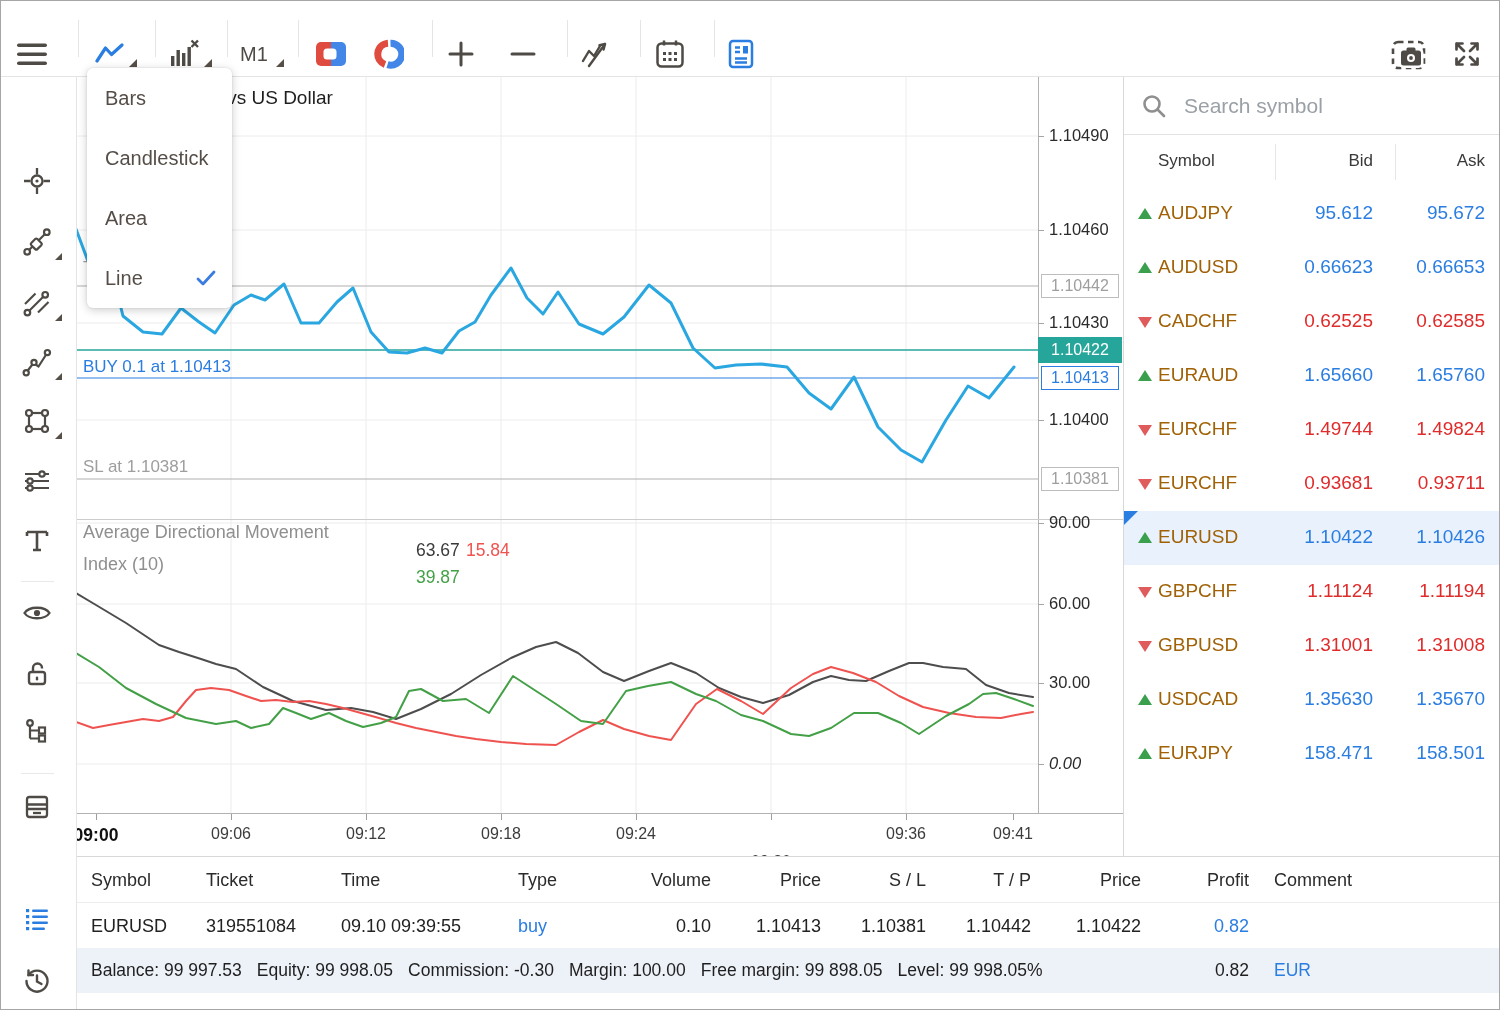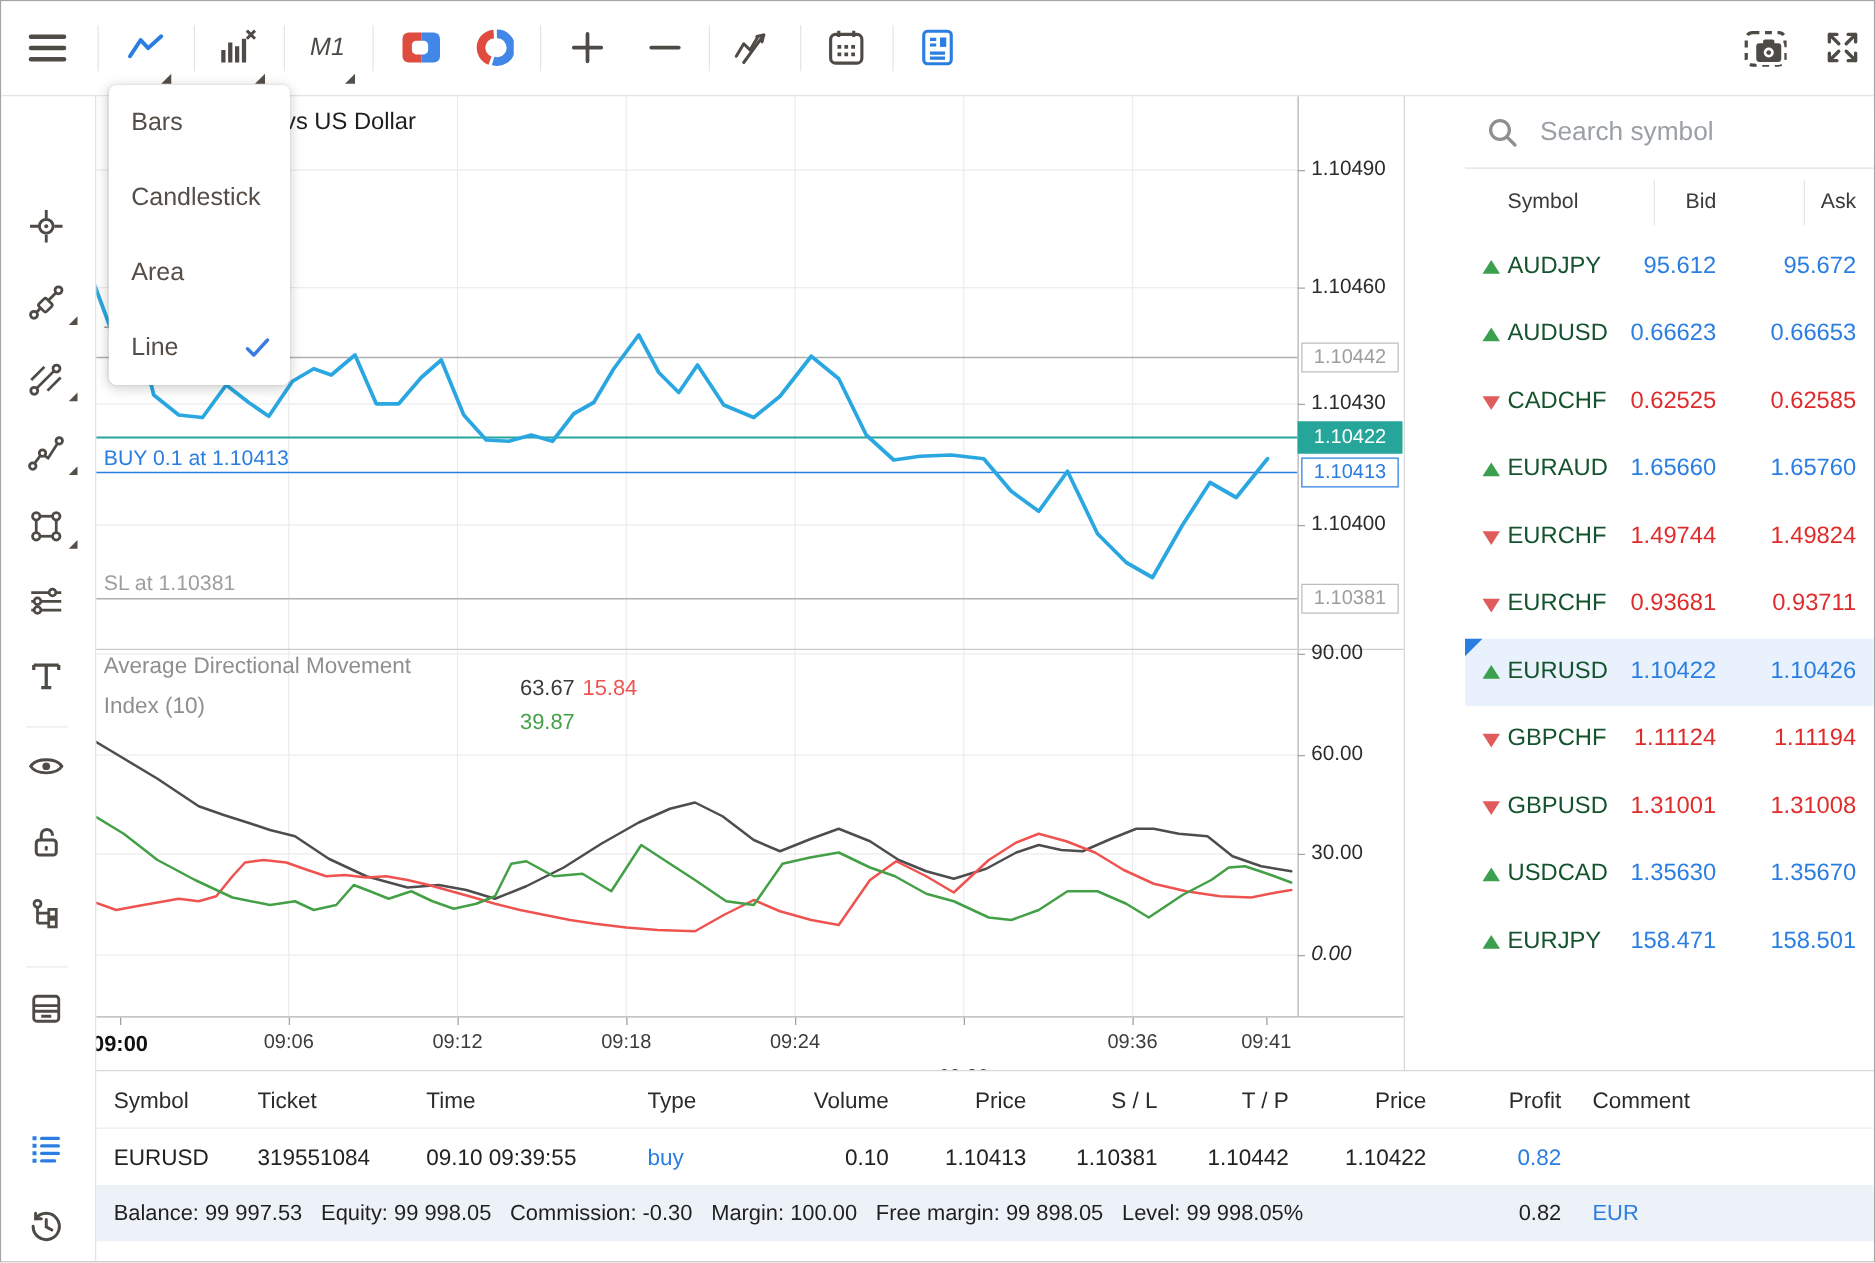--- a/index.html
+++ b/index.html
@@ -1,20 +1,20 @@
 <!DOCTYPE html>
 <html><head>
 <meta charset="utf-8">
 <style>
   html,body{margin:0;padding:0;background:#fff;font-family:"Liberation Sans",sans-serif;}
   #root{position:relative;width:1500px;height:1010px;background:#fff;border:1px solid #a6a6a6;box-sizing:border-box;overflow:hidden;}
 
   
   .topbar{position:absolute;left:0;top:0;width:100%;height:75px;background:#fff;border-bottom:1px solid #e4e4e4;z-index:20;}
-  .tb-btn{position:absolute;top:15px;width:44px;height:44px;display:flex;align-items:center;justify-content:center;cursor:pointer;font-style:italic;}
+  .tb-btn{position:absolute;top:31px;width:44px;height:44px;display:flex;align-items:center;justify-content:flex-start;cursor:pointer;}
   .tb-sep{position:absolute;top:19px;width:1px;height:37px;background:#e5e5e5;}
   .tb-label{font-size:20px;color:#4e4a45;}
   .caret{position:absolute;width:0;height:0;border-left:8px solid transparent;border-bottom:8px solid #564f48;}
 
   
   .sidebar{position:absolute;left:0;top:75px;width:75px;height:935px;background:#fff;border-right:1px solid #e4e4e4;z-index:15;}
   .sb-btn{position:absolute;left:20px;width:32px;height:32px;display:flex;align-items:center;justify-content:center;cursor:pointer;}
   .sb-div{position:absolute;left:20px;width:33px;height:1px;background:#e9e9e9;}
   .sb-caret{position:absolute;width:0;height:0;border-left:7px solid transparent;border-bottom:7px solid #564f48;}
 
@@ -41,35 +41,35 @@
   .ind-val.pdi{color:#ef5350;}
   .ind-val.ndi{color:#43a047;}
 
   
   .menu{position:absolute;left:86px;top:67px;width:145px;background:#fff;border-radius:6px;box-shadow:0 2px 10px rgba(0,0,0,.20), 0 0 2px rgba(0,0,0,.12);z-index:40;overflow:hidden;}
   .menu-item{position:relative;height:60px;display:flex;align-items:center;padding:0 16px 0 18px;cursor:pointer;}
   .mi-label{font-size:20px;color:#554e48;}
   .mi-check{position:absolute;right:16px;top:22px;}
 
   
-  .mwatch{position:absolute;left:1122px;top:75px;width:378px;height:780px;background:#fff;border-left:1px solid #d8d8d8;box-sizing:border-box;padding-left:48px;}
+  .mwatch{position:absolute;left:1122px;top:75px;width:378px;height:780px;background:#fff;border-left:1px solid #d8d8d8;box-sizing:border-box;}
   .mw-search{position:relative;height:58px;border-bottom:1px solid #e2e2e2;}
   .mw-search svg{position:absolute;left:17px;top:17px;}
   .mw-search input{position:absolute;left:58px;top:12px;width:300px;height:34px;border:none;outline:none;font-size:21px;color:#333;font-family:"Liberation Sans",sans-serif;}
   .mw-search input::placeholder{color:#9aa0a6;}
   .mw-head{position:relative;height:52px;}
   .mw-head .h{position:absolute;top:16px;font-size:17px;color:#3a3a3a;}
   .mw-hsep{position:absolute;top:9px;width:1px;height:36px;background:#e6e6e6;}
   .mw-row{position:relative;height:54px;cursor:pointer;}
   .mw-row.selected{background:#e9f2fc;}
   .mw-row.selected::before{content:'';position:absolute;left:0;top:0;border-left:14px solid #2a7de1;border-bottom:14px solid transparent;}
   .arr{position:absolute;left:14px;width:0;height:0;}
   .arr-up{top:21px;border-left:7px solid transparent;border-right:7px solid transparent;border-bottom:11px solid #3aa04d;}
   .arr-down{top:22px;border-left:7px solid transparent;border-right:7px solid transparent;border-top:11px solid #e05c5c;}
-  .mw-sym{position:absolute;left:34px;top:15px;font-size:19px;color:#14532d;}
+  .mw-sym{position:absolute;left:34px;top:15px;font-size:19px;color:#a16207;}
   .mw-bid,.mw-ask{position:absolute;top:15px;font-size:19px;}
   .mw-bid{right:128px;}
   .mw-ask{right:16px;}
   .up{color:#2a7de1;}
   .down{color:#e02b2b;}
 
   
   .tpanel{position:absolute;left:75px;top:855px;width:1425px;height:154px;background:#fff;border-top:1px solid #d8d8d8;box-sizing:border-box;}
   .tp-hrow{position:absolute;left:0;top:0;width:100%;height:46px;border-bottom:1px solid #ededed;box-sizing:border-box;}
   .tp-drow{position:absolute;left:0;top:46px;width:100%;height:45px;}

